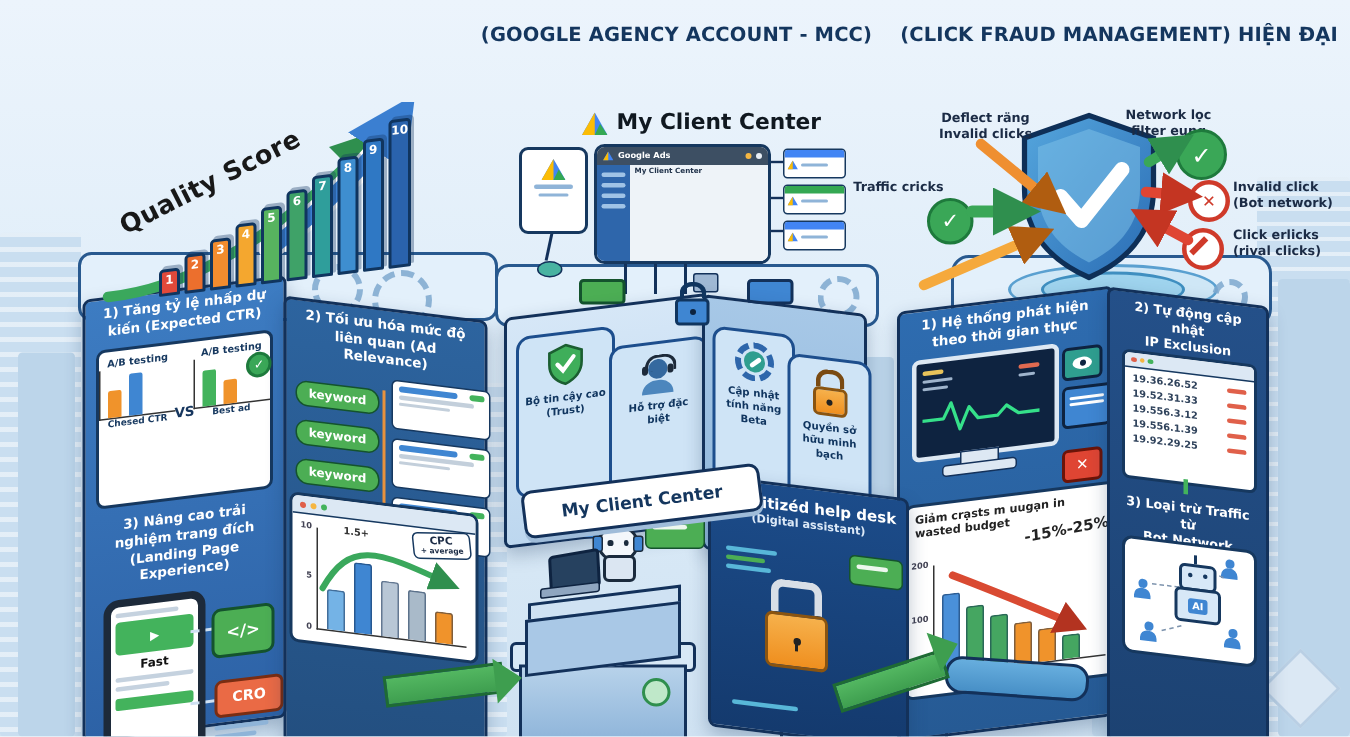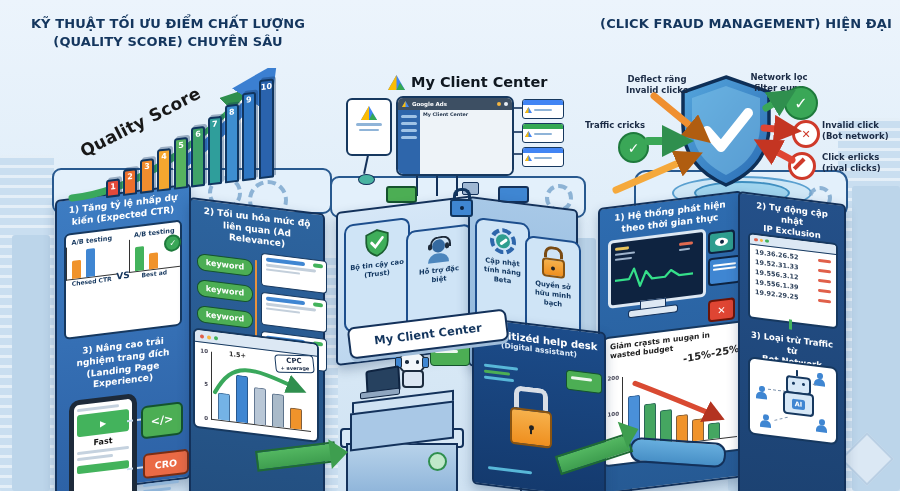--- a/index.html
+++ b/index.html
@@ -83,25 +83,22 @@
 
   <div class="sky" style="left:0;top:155px;width:54px;height:336px;"></div>
   <div class="sky sky2" style="left:12px;top:235px;width:38px;height:256px;"></div>
   <div class="sky" style="left:318px;top:255px;width:20px;height:236px;"></div>
   <div class="sky sky2" style="left:576px;top:238px;width:20px;height:253px;"></div>
   <div class="sky" style="left:838px;top:118px;width:62px;height:373px;"></div>
   <div class="sky sky2" style="left:852px;top:186px;width:48px;height:305px;"></div>
   <div class="sky sky2" style="left:728px;top:300px;width:60px;height:191px;opacity:.7;"></div>
   <div class="abs" style="left:848px;top:440px;width:34px;height:34px;background:#dbe8f4;border:2px solid #b9cfe4;transform:rotate(45deg);"></div>
 
-  <div class="col-title" style="left:18px;width:300px;">
-    <div>KỸ THUẬT TỐI ƯU ĐIỂM CHẤT LƯỢNG</div>
-    <div>(QUALITY SCORE) CHUYÊN SÂU</div>
-  </div>
   <div class="col-title" style="left:308px;width:286px;">
+    <div>(GOOGLE AGENCY ACCOUNT - MCC)</div>
   </div>
   <div class="col-title" style="left:596px;width:300px;">
     <div>(CLICK FRAUD MANAGEMENT) HIỆN ĐẠI</div>
   </div>
 
   <div class="platform" style="left:52px;top:168px;width:276px;height:42px;"></div>
   <div class="gear" style="left:208px;top:176px;width:26px;height:26px;"></div>
   <div class="gear" style="left:248px;top:180px;width:32px;height:32px;"></div>
   <div class="gear" style="left:158px;top:188px;width:16px;height:16px;"></div>
 
@@ -462,21 +459,21 @@
   </svg>
 
   <div class="label-dark" style="left:612px;top:74px;width:90px;">
     <div>Deflect räng</div>
     <div>Invalid clicks</div>
   </div>
   <div class="label-dark" style="left:742px;top:72px;width:74px;">
     <div>Network lọc</div>
     <div>filter eung</div>
   </div>
-  <div class="label-dark" style="left:582px;top:120px;width:66px;">Traffic cricks</div>
+  <div class="label-dark" style="left:566px;top:120px;width:66px;">Traffic cricks</div>
   <div class="circle-check" style="position:absolute;left:618px;top:132px;width:27px;height:27px;font-size:14px;">✓</div>
   <div class="circle-check" style="position:absolute;left:784px;top:86px;width:30px;height:30px;font-size:16px;">✓</div>
   <div class="xcirc" style="left:792px;top:120px;">✕</div>
   <div class="label-dark" style="left:822px;top:120px;width:76px;text-align:left;">
     <div>Invalid click</div>
     <div>(Bot network)</div>
   </div>
   <div class="ban-icon" style="left:788px;top:152px;"></div>
   <div class="label-dark" style="left:822px;top:152px;width:76px;text-align:left;">
     <div>Click erlicks</div>

